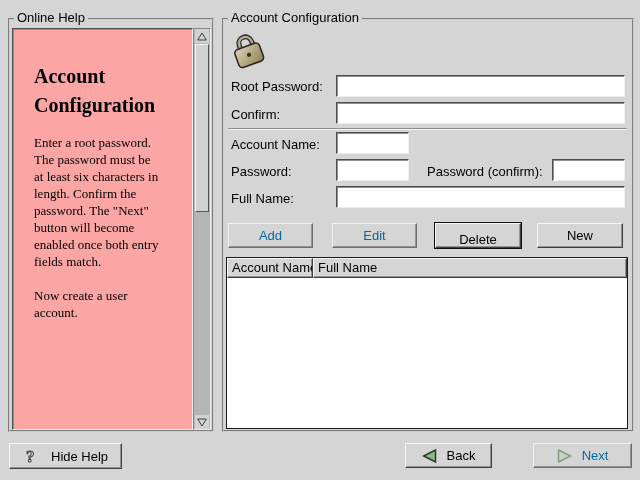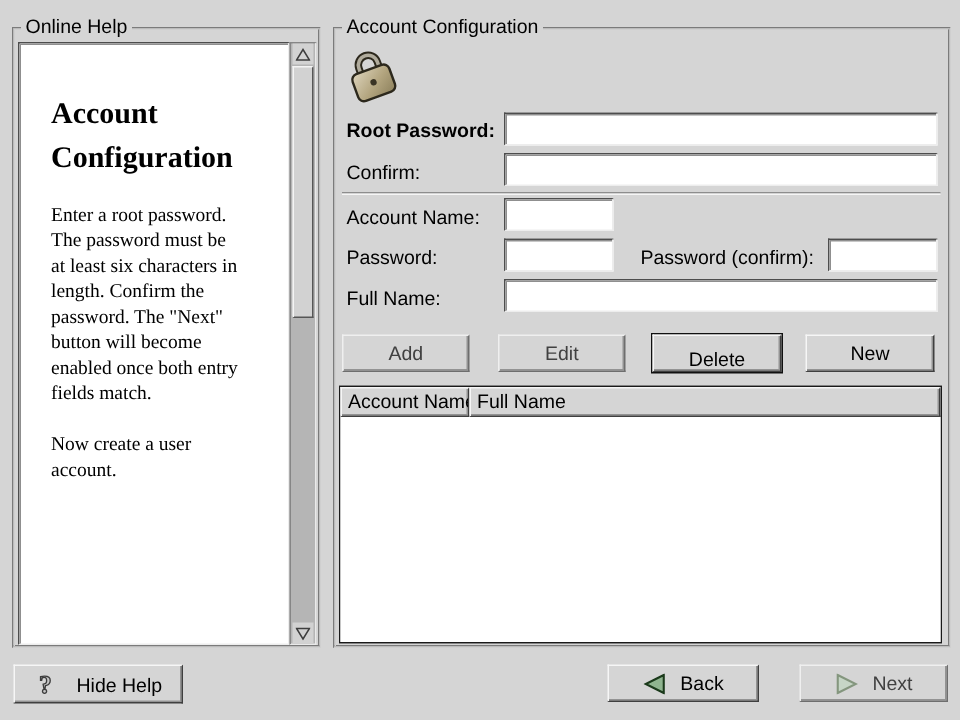--- a/index.html
+++ b/index.html
@@ -3,24 +3,24 @@
 <meta charset="utf-8">
 <style>
   * { box-sizing: border-box; margin: 0; padding: 0; }
   html,body { width:640px; height:480px; }
   body { font-family: "Liberation Sans", sans-serif; font-size:13px; color:#000; }
   #stage { position:relative; width:640px; height:480px; background:#d5d5d5; overflow:hidden;padding-left:16px; }
 
   
   .frame { position:absolute; border:2px groove #cfcfcf; }
   .frame-label { position:absolute; background:#d5d5d5; padding:0 3px; font-size:13px; line-height:14px; }
-  .sunken { background:#ffffff; border:1px solid; border-color:#4d4d4d #ededed #ededed #4d4d4d; box-shadow: inset 1px 1px 0 #8f8f8f; }
+  .sunken { background:#fca5a5; border:1px solid; border-color:#4d4d4d #ededed #ededed #4d4d4d; box-shadow: inset 1px 1px 0 #8f8f8f; }
   .raised { background:#d5d5d5; border:1px solid; border-color:#f6f6f6 #3f3f3f #3f3f3f #f6f6f6; box-shadow: inset -1px -1px 0 #939393; }
   .btn { position:absolute; display:flex; align-items:center; justify-content:center; gap:10px; font-size:13px; cursor:default; }
-  .btn.disabled { color:#404040; border-color:#efefef #6e6e6e #6e6e6e #efefef; }
+  .btn.disabled { color:#0369a1; border-color:#efefef #6e6e6e #6e6e6e #efefef; }
   .btn.default-btn { box-shadow: 0 0 0 1px #101010, inset -1px -1px 0 #939393; }
 
   
   #help-area { position:absolute; left:12px; top:28px; width:181px; height:402px; overflow:hidden; }
   #help-content { padding:0 8px 0 21px; font-family:"Liberation Serif", serif; }
   #help-heading { margin:33px 0 14px 0; font-size:20px; line-height:29px; font-weight:bold; white-space:pre-line; }
   .help-para { font-size:13px; line-height:17px; margin-bottom:17px; white-space:pre-line; }
 
   
   #help-scrollbar { position:absolute; left:193px; top:28px; width:18px; height:402px;
@@ -96,21 +96,21 @@
       </linearGradient>
     </defs>
     <g transform="rotate(-20 20 22)">
       <path d="M14 17 v-4 a6.5 6.5 0 0 1 13 0 v4" fill="none" stroke="#2c281c" stroke-width="5"></path>
       <path d="M14 17 v-4 a6.5 6.5 0 0 1 13 0 v4" fill="none" stroke="#b0ab9c" stroke-width="2.4"></path>
       <rect x="7" y="16" width="26" height="19" rx="4" fill="url(#lockgrad)" stroke="#2c281c" stroke-width="1.6"></rect>
       <circle cx="20" cy="25" r="2.1" fill="#3a3424"></circle>
     </g>
   </svg>
 
-  <span class="fld-label" style="left:231px; top:79px;font-weight:bold;">Root Password:</span>
+  <span class="fld-label" style="left:231px; top:79px;">Root Password:</span>
   <input class="entry" style="left: 336px; top: 75px; width: 289px;" type="password" value="">
 
   <span class="fld-label" style="left:231px; top:107px;">Confirm:</span>
   <input class="entry" style="left: 336px; top: 102px; width: 289px;" type="password" value="">
 
   <div id="separator"></div>
 
   <span class="fld-label" style="left:231px; top:137px;">Account Name:</span>
   <input class="entry" style="left: 336px; top: 132px; width: 73px;" type="text" value="">
 
@@ -144,21 +144,21 @@
     <div id="table-body"></div>
   </div>
 
   <div class="btn raised" style="left:9px; top:443px; width:113px; height:26px; justify-content:flex-start; padding-left:15px; gap:13px;">
     <svg width="13" height="19" viewBox="0 0 13 19">
       <text x="1" y="15" font-size="17" font-family="Liberation Serif, serif" font-weight="bold" fill="#c6c6c6" stroke="#3c3c3c" stroke-width="0.9">?</text>
     </svg>
     <span>Hide Help</span>
   </div>
 
-  <div class="btn raised" style="left:405px; top:443px; width:101px; height:25px;">
+  <div class="btn raised" style="left:405px; top:443px; width:87px; height:25px;">
     <svg width="15" height="14" viewBox="0 0 15 14">
       <polygon points="13.5,1 13.5,13 1.5,7" fill="#8fb48f" stroke="#1b3a1b" stroke-width="1.4"></polygon>
     </svg>
     <span>Back</span>
   </div>
 
   <div class="btn raised disabled" style="left:533px; top:443px; width:99px; height:25px;">
     <svg width="15" height="14" viewBox="0 0 15 14">
       <polygon points="1.5,1 1.5,13 13.5,7" fill="#c6d6c6" stroke="#84967e" stroke-width="1.4"></polygon>
     </svg>

